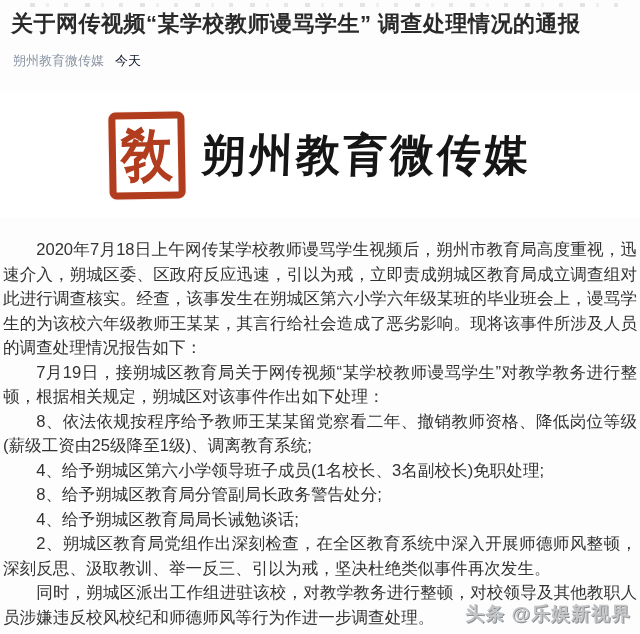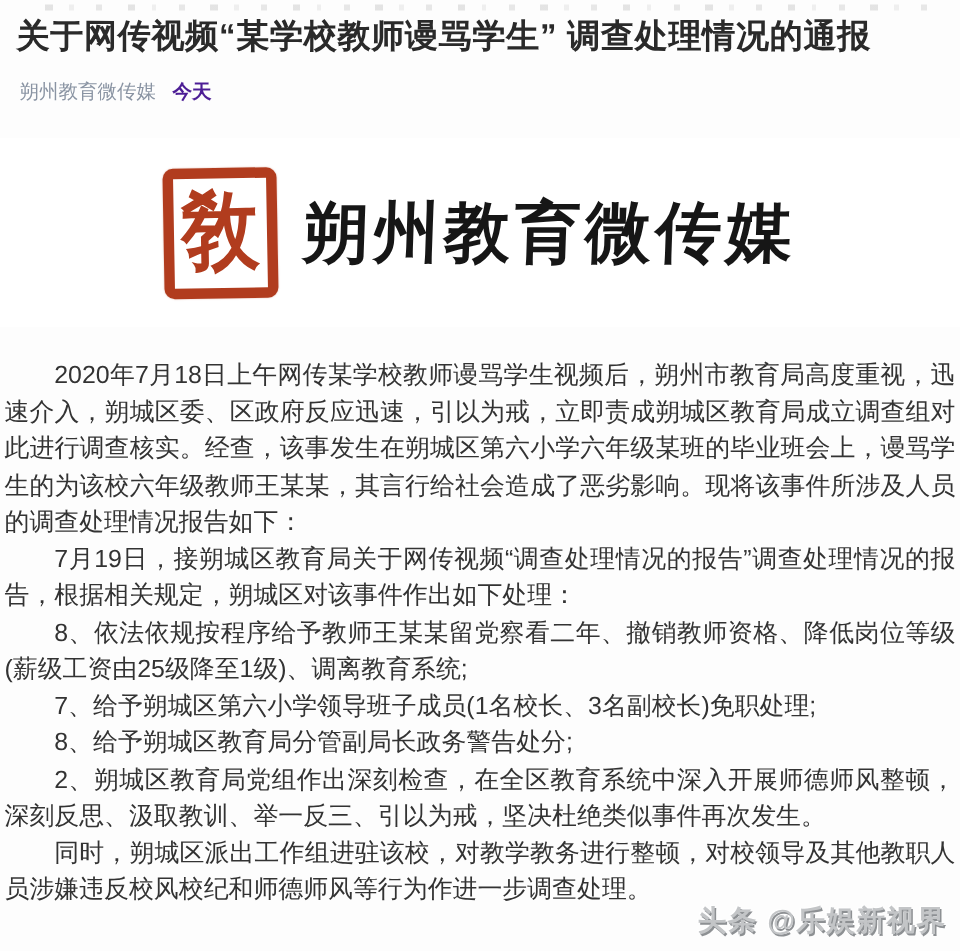--- a/index.html
+++ b/index.html
@@ -33,21 +33,21 @@
     letter-spacing: .5px;
   }
   .meta {
     margin: 13px 0 0 13px;
     font-size: 13px;
     display: flex;
     align-items: baseline;
     gap: 11px;
   }
   .source-name { color: #8a94a3; cursor: pointer; }
-  .publish-time { color: #4c1d95; font-weight: bold; }
+  .publish-time { color: #0f172a; }
   .logo-figure {
     margin-top: 22px;
     height: 126px;
     display: flex;
     align-items: center;
     justify-content: center;
     gap: 17px;
     background: #fff;
   }
   .seal {
@@ -114,23 +114,24 @@
 
   <div class="logo-figure">
     <div class="seal">
       <span class="seal-char">敎</span>
     </div>
     <div class="brand-calligraphy">朔州教育微传媒</div>
   </div>
 
   <div class="body-text">
     <p>2020年7月18日上午网传某学校教师谩骂学生视频后，朔州市教育局高度重视，迅速介入，朔城区委、区政府反应迅速，引以为戒，立即责成朔城区教育局成立调查组对此进行调查核实。经查，该事发生在朔城区第六小学六年级某班的毕业班会上，谩骂学生的为该校六年级教师王某某，其言行给社会造成了恶劣影响。现将该事件所涉及人员的调查处理情况报告如下：</p>
-    <p>7月19日，接朔城区教育局关于网传视频“调查处理情况的报告”调查处理情况的报告，根据相关规定，朔城区对该事件作出如下处理：</p>
+    <p>7月19日，接朔城区教育局关于网传视频“某学校教师谩骂学生”对教学教务进行整顿，根据相关规定，朔城区对该事件作出如下处理：</p>
     <p>8、依法依规按程序给予教师王某某留党察看二年、撤销教师资格、降低岗位等级(薪级工资由25级降至1级)、调离教育系统;</p>
-    <p>7、给予朔城区第六小学领导班子成员(1名校长、3名副校长)免职处理;</p>
+    <p>4、给予朔城区第六小学领导班子成员(1名校长、3名副校长)免职处理;</p>
     <p>8、给予朔城区教育局分管副局长政务警告处分;</p>
+    <p>4、给予朔城区教育局局长诫勉谈话;</p>
     <p>2、朔城区教育局党组作出深刻检查，在全区教育系统中深入开展师德师风整顿，深刻反思、汲取教训、举一反三、引以为戒，坚决杜绝类似事件再次发生。</p>
     <p>同时，朔城区派出工作组进驻该校，对教学教务进行整顿，对校领导及其他教职人员涉嫌违反校风校纪和师德师风等行为作进一步调查处理。</p>
   </div>
 
   <div class="watermark">头条 @乐娱新视界</div>
 
 </div>
 
 </body></html>

